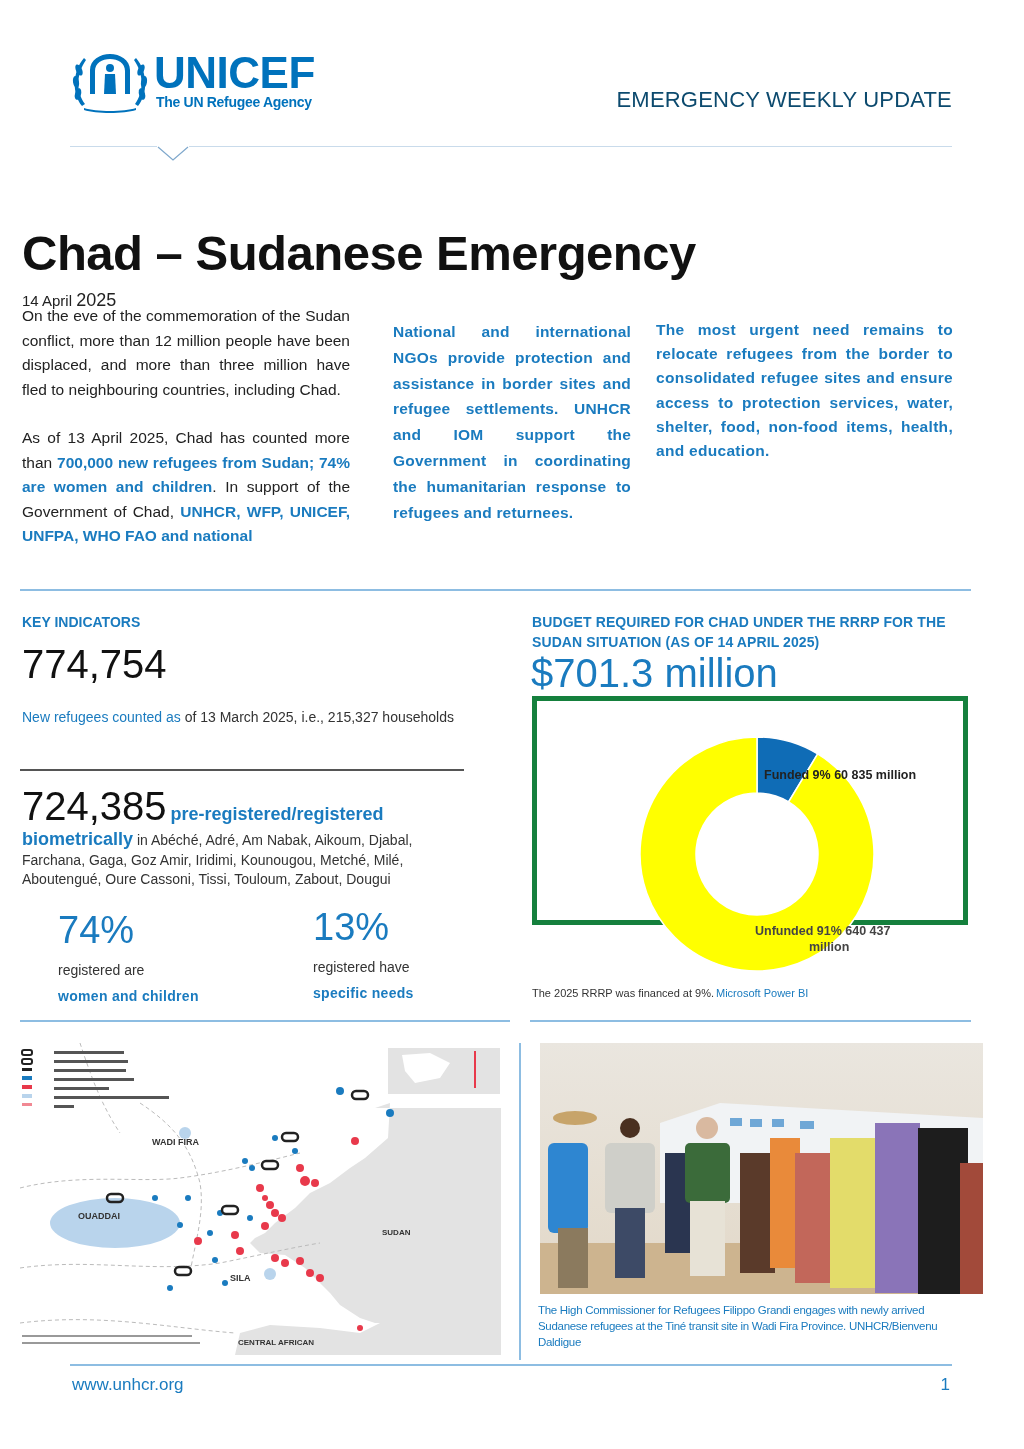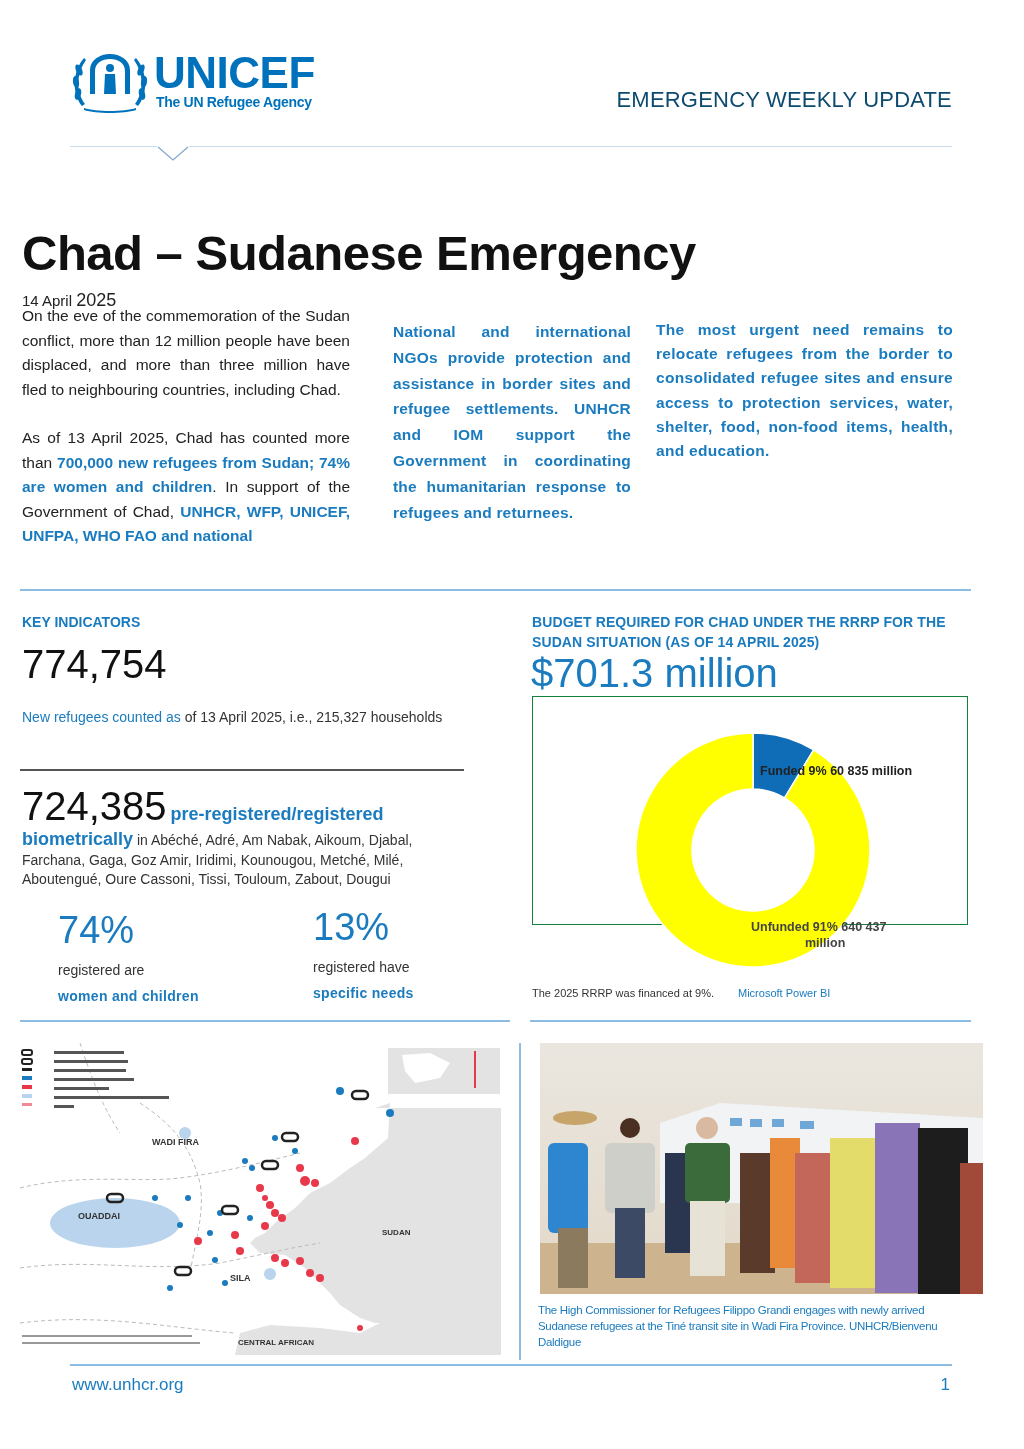--- a/index.html
+++ b/index.html
@@ -44,24 +44,24 @@
   .stat .pct { font-size: 38px; color: #1a7bbf; display: block; line-height: 40px; }
   .stat .l1 { display: block; margin-top: 10px; line-height: 20px; }
   .stat .l2 { display: block; color: #1a7bbf; font-weight: bold; line-height: 20px; margin-top: 6px; letter-spacing: 0.3px; text-align: right; }
   #stat-women { left: 58px; top: 910px; }
   #stat-needs { left: 313px; top: 907px; }
   #rule-left-bottom { left: 20px; top: 1020px; width: 490px; }
 
   
   #budget-label { left: 532px; top: 613px; width: 430px; font-size: 14px; font-weight: bold; color: #1a7bbf; line-height: 19.5px; letter-spacing: 0.1px; }
   #budget-amount { left: 531px; top: 651px; font-size: 40px; color: #1a7bbf; }
-  #chart-box { left: 532px; top: 696px; width: 436px; height: 229px; border: 1px solid #15803d; }
+  #chart-box { left: 532px; top: 696px; width: 436px; height: 229px; border: 5px solid #15803d; }
   #donut { position: absolute; left: 0; top: 0; }
   #budget-note { left: 532px; top: 987px; font-size: 11px; color: #333; }
-  #budget-note .link { color: #1a7bbf; margin-left: 24px; text-align: center; }
+  #budget-note .link { color: #1a7bbf; margin-left: 2px; text-align: center; }
   #rule-right-bottom { left: 530px; top: 1020px; width: 441px; }
 
   
   #vdivider { left: 519px; top: 1043px; width: 2px; height: 317px; background: #8dbde2; }
   #map { left: 20px; top: 1043px; width: 481px; height: 312px; overflow: hidden; background: #fef9c3; }
   #photo { left: 540px; top: 1043px; width: 443px; height: 251px; overflow: hidden; }
   #caption { left: 538px; top: 1302px; width: 430px; font-size: 11.5px; line-height: 16px; color: #1a7bbf; letter-spacing: -0.3px; }
 
   #footer-rule { left: 70px; top: 1364px; width: 882px; height: 2px; background: #8dbde2; }
   #footer-url { left: 72px; top: 1375px; font-size: 17px; color: #1a7bbf; }
@@ -110,21 +110,21 @@
   <p><span>As of 13 April 2025, Chad has counted more than </span><span class="blue-b">700,000 new refugees from Sudan; 74% are women and children</span><span>. In support of the Government of Chad, </span><span class="blue-b">UNHCR, WFP, UNICEF, UNFPA, WHO FAO and national</span></p>
 </div>
 <div id="col2" class="abs">National and international NGOs provide protection and assistance in border sites and refugee settlements. UNHCR and IOM support the Government in coordinating the humanitarian response to refugees and returnees.</div>
 <div id="col3" class="abs">The most urgent need remains to relocate refugees from the border to consolidated refugee sites and ensure access to protection services, water, shelter, food, non-food items, health, and education.</div>
 
 <div id="rule-mid" class="abs hrule"></div>
 
 <div id="ki-label" class="abs">KEY INDICATORS</div>
 <div id="ki-total" class="abs">774,754</div>
 <div id="ki-total-desc" class="abs">
-  <span class="blue">New refugees counted as</span><span> of 13 April 2025, i.e., 215,327 households</span>
+  <span class="blue">New refugees counted as</span><span> of 13 March 2025, i.e., 215,327 households</span>
 </div>
 <div id="ki-rule" class="abs"></div>
 <div id="ki-reg-block" class="abs">
   <span id="ki-reg-num">724,385</span>
   <span id="ki-reg-lbl">pre-registered/registered biometrically</span><span> in Abéché, Adré, Am Nabak, Aikoum, Djabal, Farchana, Gaga, Goz Amir, Iridimi, Kounougou, Metché, Milé, Aboutengué, Oure Cassoni, Tissi, Touloum, Zabout, Dougui</span>
 </div>
 <div id="stat-women" class="abs stat">
   <span class="pct">74%</span>
   <span class="l1">registered are</span>
   <span class="l2">women and children</span>

